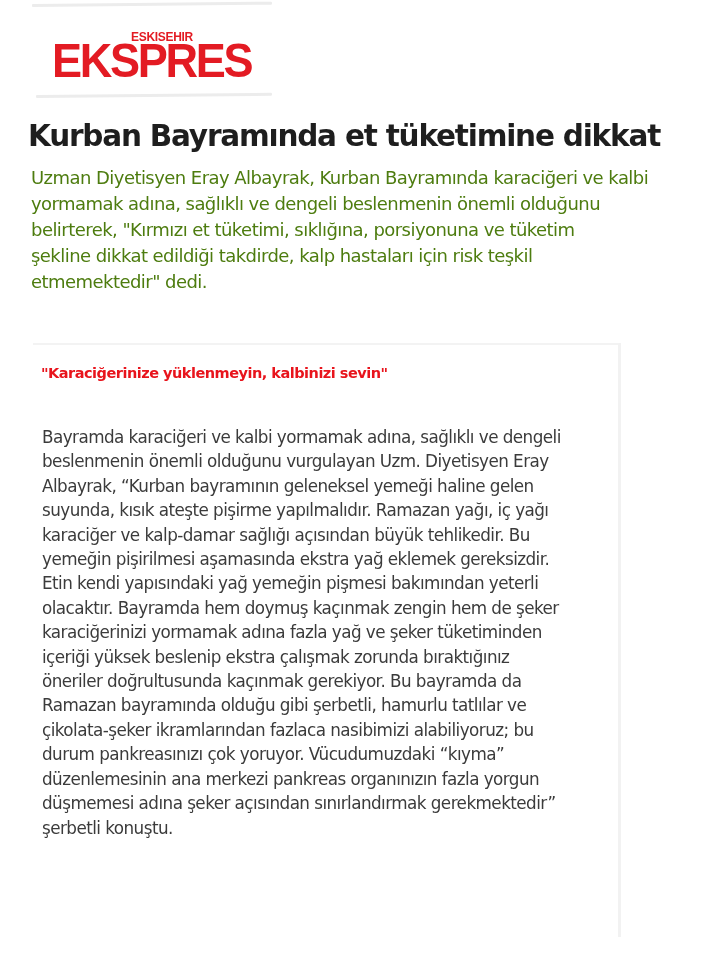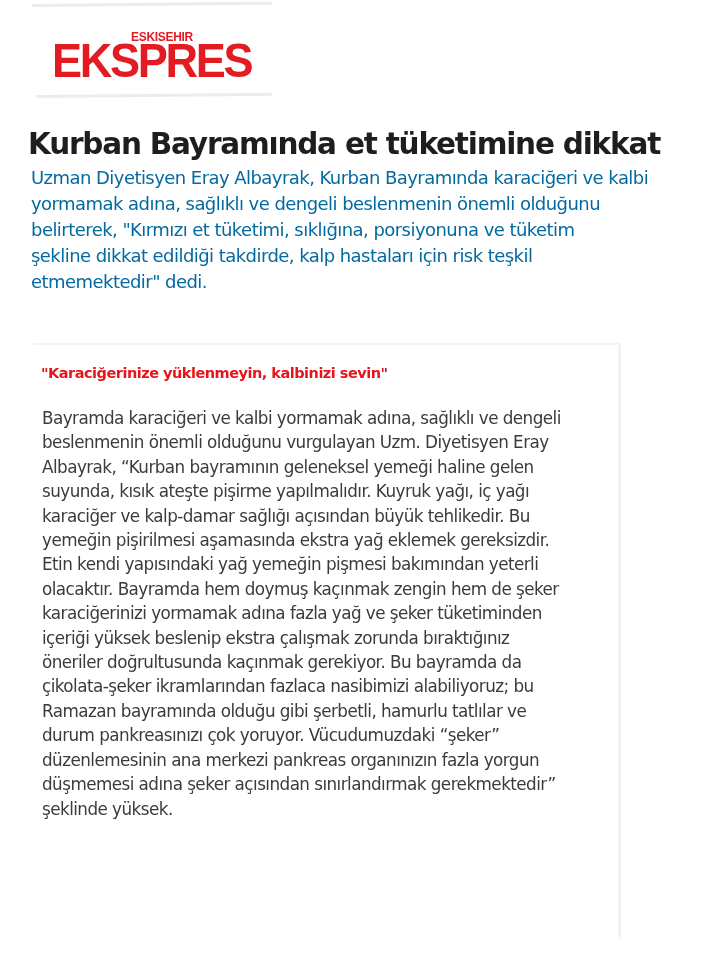--- a/index.html
+++ b/index.html
@@ -62,41 +62,41 @@
       font-size: 49px;
       letter-spacing: -2.5px;
       color: #e31b23;
       line-height: 52px;
       transform: scaleX(0.92);
       transform-origin: left top;
     }
     .headline {
       position: absolute;
       left: 28px;
-      top: 124px;
+      top: 116px;
       margin: 0;
       font-family: "DejaVu Sans", sans-serif;
       font-weight: bold;
       font-size: 29.5px;
       letter-spacing: -1.2px;
       color: #1e1e1e;
       line-height: 40px;
       white-space: nowrap;
     }
     .lead {
       position: absolute;
       left: 31px;
       top: 165px;
       width: 640px;
       margin: 0;
       font-family: "DejaVu Sans", sans-serif;
       font-size: 18px;
       letter-spacing: -0.55px;
       line-height: 26px;
-      color: #0369a1;
+      color: #4d7c0f;
     }
     .lead span { display: block; white-space: nowrap; }
     .box {
       position: absolute;
       left: 33px;
       top: 343px;
       width: 585px;
       height: 592px;
       border-top: 2px solid #f3f3f3;
       border-right: 3px solid #f2f2f2;
@@ -111,21 +111,21 @@
       font-weight: bold;
       font-size: 14.5px;
       letter-spacing: -0.5px;
       color: #e8141c;
       line-height: 20px;
       white-space: nowrap;
     }
     .box-body {
       position: absolute;
       left: 9px;
-      top: 61px;
+      top: 80px;
       margin: 0;
       font-family: "DejaVu Sans", sans-serif;
       font-size: 16.8px;
       letter-spacing: -0.55px;
       line-height: 24.4px;
       color: #3b3b3b;
     }
     .box-body span { display: block; white-space: nowrap; }
   </style>
 </head>
@@ -149,28 +149,28 @@
   <span>şekline dikkat edildiği takdirde, kalp hastaları için risk teşkil</span>
   <span>etmemektedir" dedi.</span>
 </p>
 
 <div class="box">
   <h2 class="box-title">"Karaciğerinize yüklenmeyin, kalbinizi sevin"</h2>
   <p class="box-body">
     <span>Bayramda karaciğeri ve kalbi yormamak adına, sağlıklı ve dengeli</span>
     <span>beslenmenin önemli olduğunu vurgulayan Uzm. Diyetisyen Eray</span>
     <span>Albayrak, “Kurban bayramının geleneksel yemeği haline gelen</span>
-    <span>suyunda, kısık ateşte pişirme yapılmalıdır. Kuyruk yağı, iç yağı</span>
+    <span>suyunda, kısık ateşte pişirme yapılmalıdır. Ramazan yağı, iç yağı</span>
     <span>karaciğer ve kalp-damar sağlığı açısından büyük tehlikedir. Bu</span>
     <span>yemeğin pişirilmesi aşamasında ekstra yağ eklemek gereksizdir.</span>
     <span>Etin kendi yapısındaki yağ yemeğin pişmesi bakımından yeterli</span>
     <span>olacaktır. Bayramda hem doymuş kaçınmak zengin hem de şeker</span>
     <span>karaciğerinizi yormamak adına fazla yağ ve şeker tüketiminden</span>
     <span>içeriği yüksek beslenip ekstra çalışmak zorunda bıraktığınız</span>
     <span>öneriler doğrultusunda kaçınmak gerekiyor. Bu bayramda da</span>
+    <span>Ramazan bayramında olduğu gibi şerbetli, hamurlu tatlılar ve</span>
     <span>çikolata-şeker ikramlarından fazlaca nasibimizi alabiliyoruz; bu</span>
-    <span>Ramazan bayramında olduğu gibi şerbetli, hamurlu tatlılar ve</span>
-    <span>durum pankreasınızı çok yoruyor. Vücudumuzdaki “şeker”</span>
+    <span>durum pankreasınızı çok yoruyor. Vücudumuzdaki “kıyma”</span>
     <span>düzenlemesinin ana merkezi pankreas organınızın fazla yorgun</span>
     <span>düşmemesi adına şeker açısından sınırlandırmak gerekmektedir”</span>
-    <span>şeklinde yüksek.</span>
+    <span>şerbetli konuştu.</span>
   </p>
 </div>
 
 </body></html>

